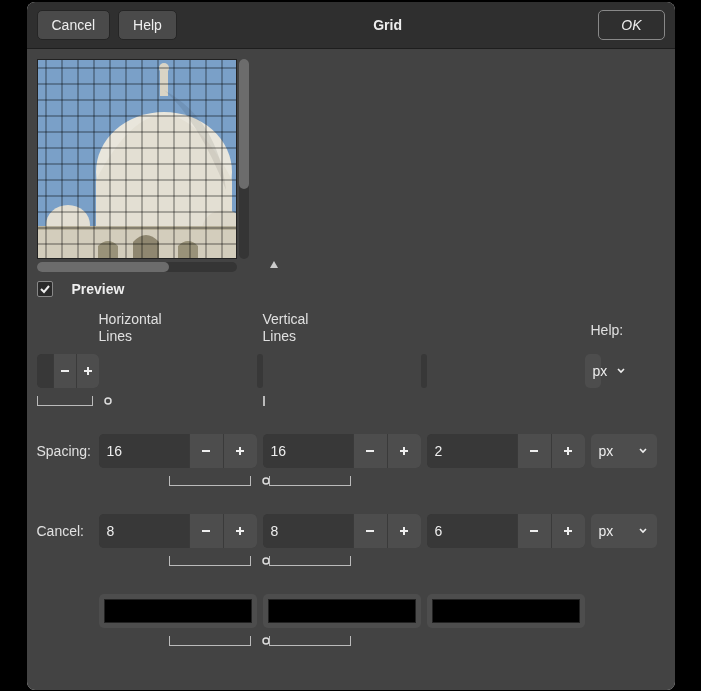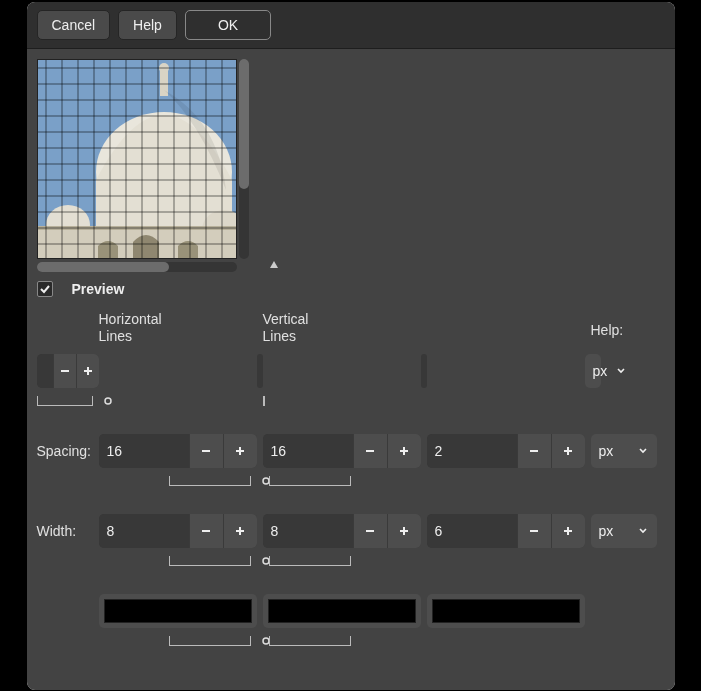--- a/index.html
+++ b/index.html
@@ -34,21 +34,22 @@
     border: 1px solid #252525;
     color: #eee;
     border-radius: 5px;
     padding: 6px 14px;
     font-size: 14px;
     cursor: pointer;
   }
   .tb-btn.ok {
     background: transparent;
     border: 1px solid #888;
-    padding: 6px 32px;
+    padding: 6px 22px;
+    font-style: italic;
   }
   .tb-title {
     flex: 1;
     text-align: center;
     font-weight: 600;
   }
   .content {
     padding: 10px;
     background: #434343;
   }
@@ -218,20 +219,21 @@
   .spacer { height: 30px; } 
 </style>
 </head>
 <body>
 
 <div class="dialog">
 
   <div class="titlebar">
     <button class="tb-btn">Cancel</button>
     <button class="tb-btn">Help</button>
+    <div class="tb-title">Grid</div>
     <button class="tb-btn ok">OK</button>
   </div>
 
   <div class="content">
 
     <div class="preview-wrap">
       <div class="preview-canvas">
 
         <svg viewBox="0 0 200 200" width="200" height="200">
           <rect width="200" height="200" fill="#7aa0c8"></rect>
@@ -458,21 +460,21 @@
         </div>
       <div class="linkrow left">
           <div class="bracket"></div>
         </div>
       <div></div>
         <div></div>
         <div></div>
         <div></div>
       <div style="height:16px;grid-column:1/-1"></div>
 
-      <div class="row-label">Width:</div>
+      <div class="row-label">Cancel:</div>
       <div class="spinner">
         <input value="8" style="">
         <div class="btn">
             <svg width="14" height="14" viewBox="0 0 14 14">
               <line x1="3" y1="7" x2="11" y2="7" stroke-width="2"></line>
             </svg>
           </div>
         <div class="btn">
             <svg width="14" height="14" viewBox="0 0 14 14">
               <line x1="3" y1="7" x2="11" y2="7" stroke-width="2"></line>

